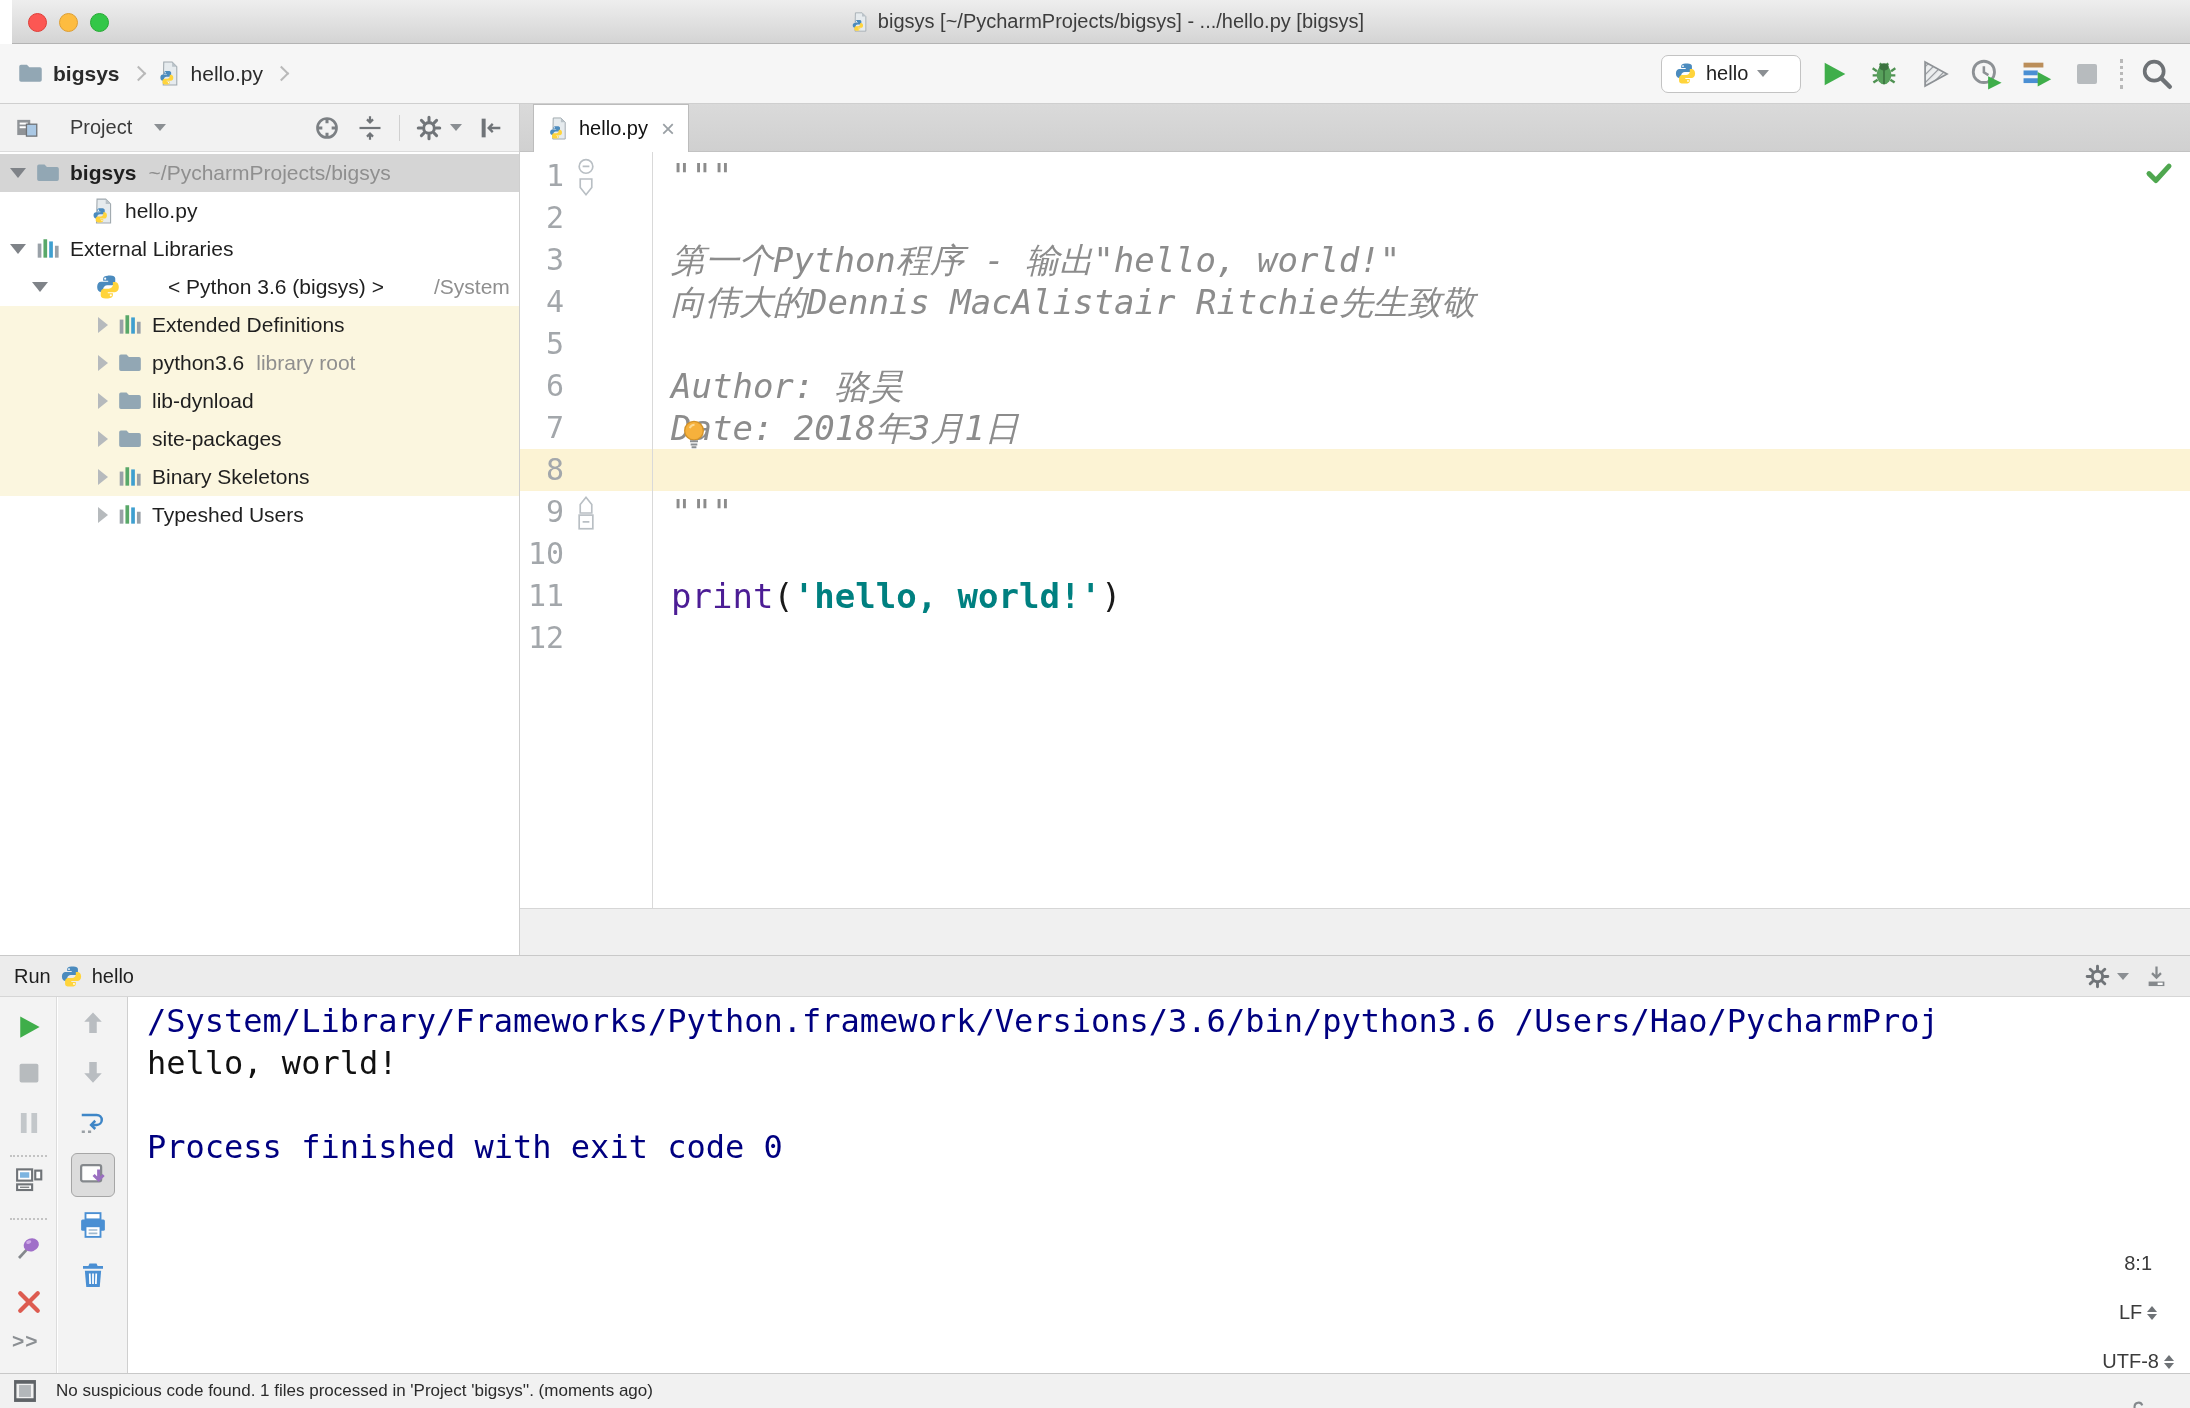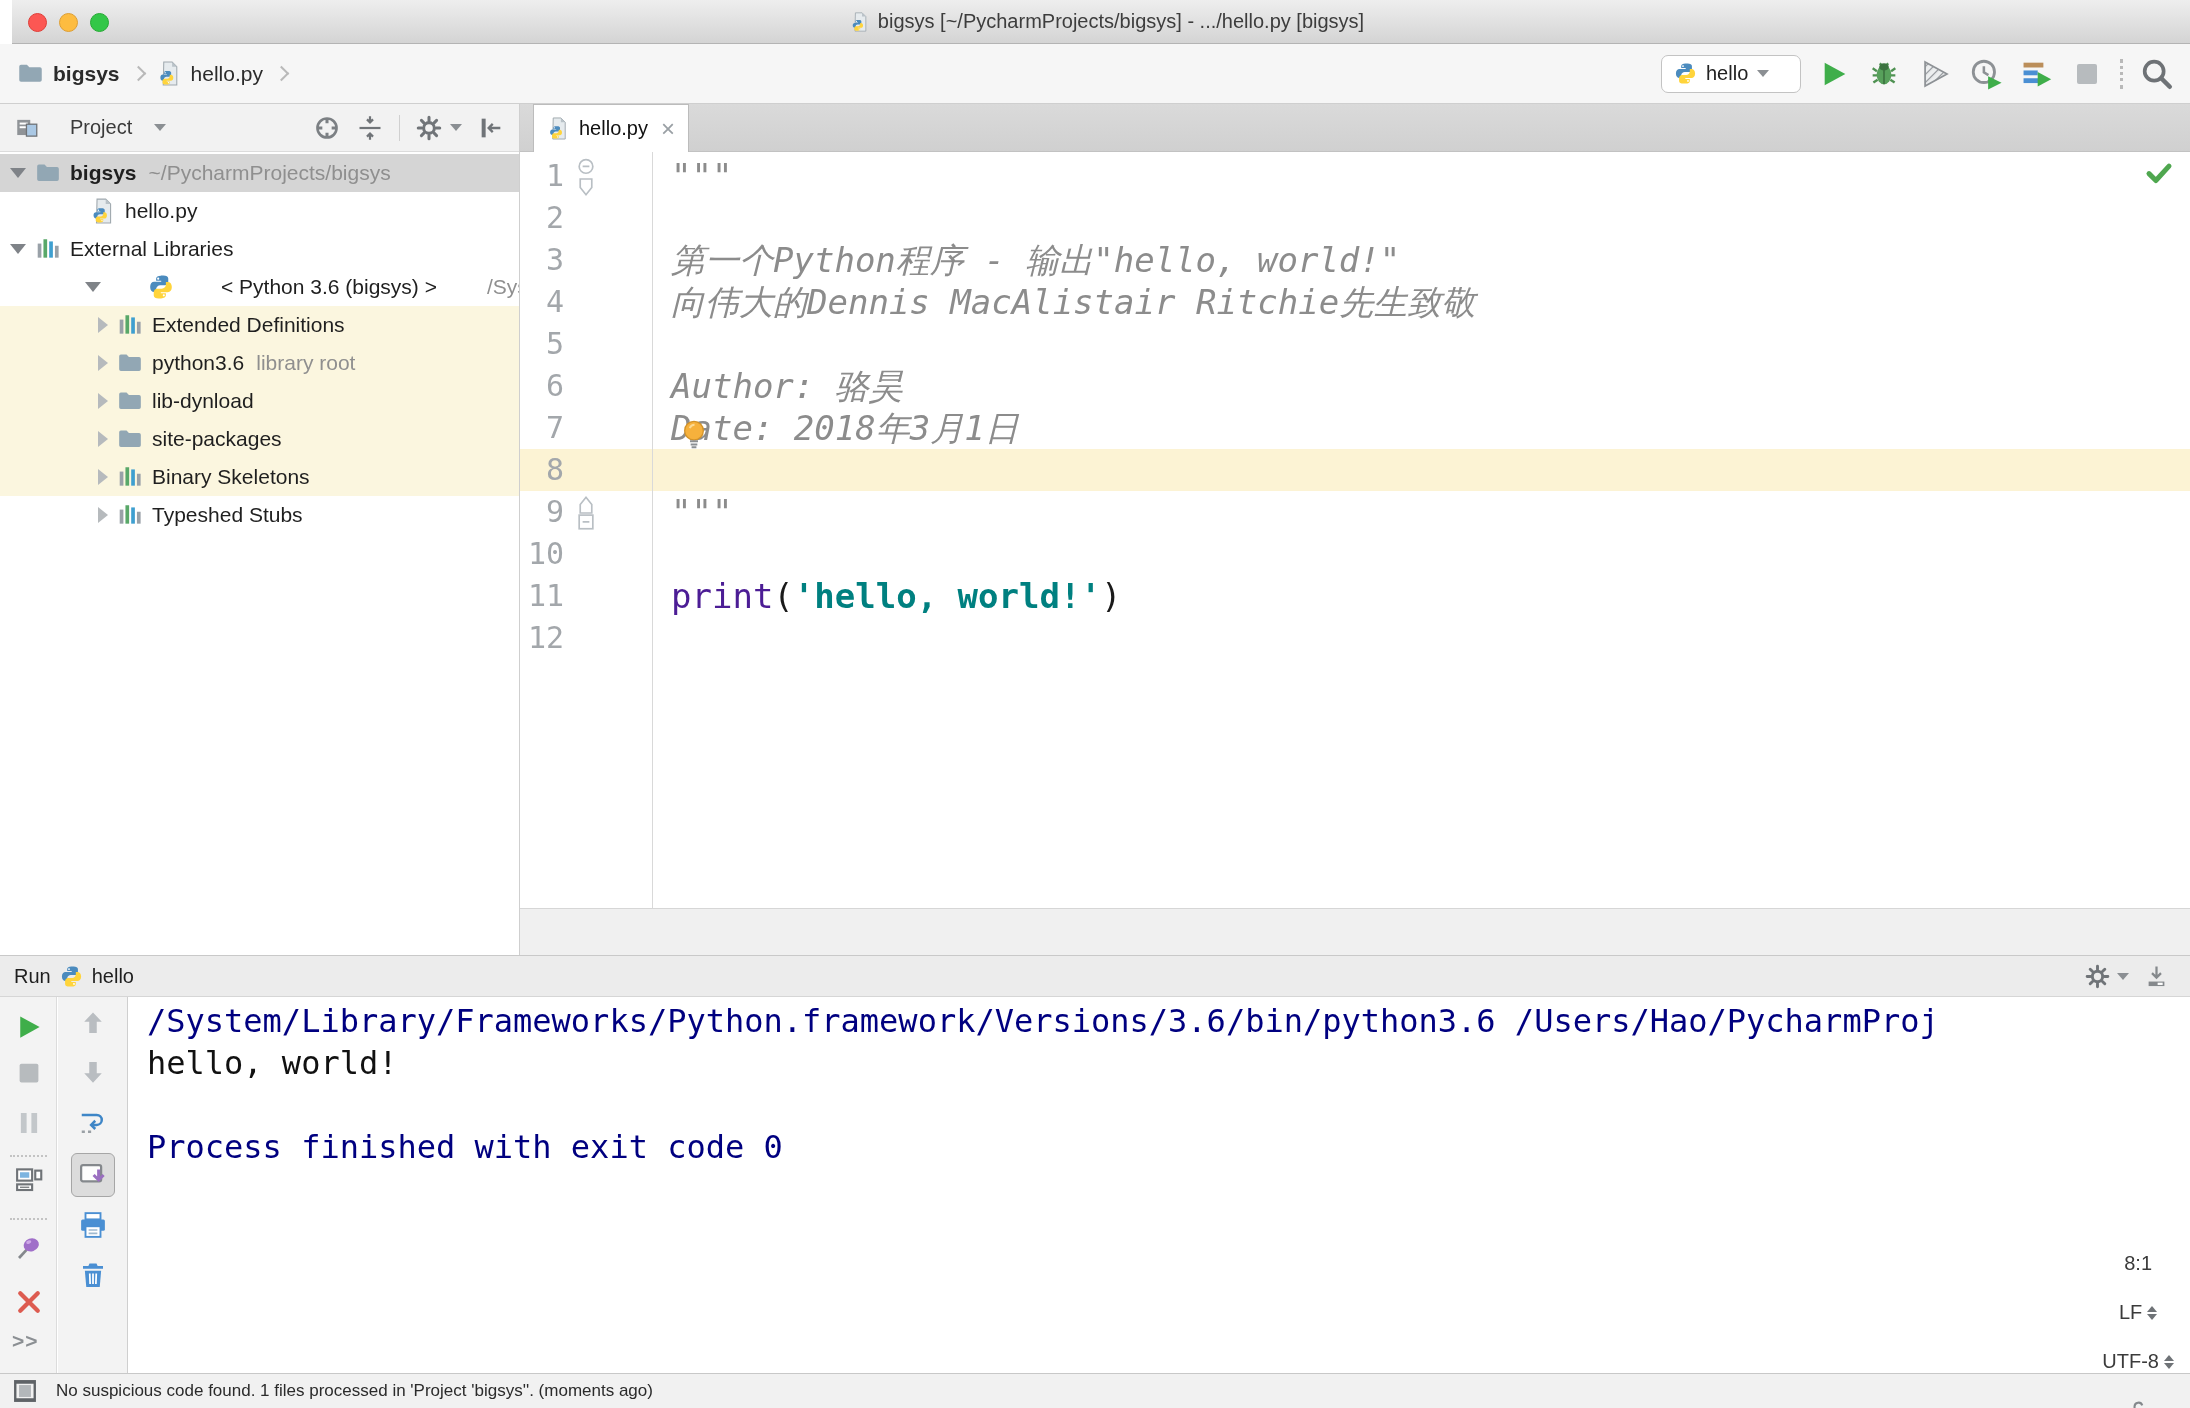--- a/index.html
+++ b/index.html
@@ -49,21 +49,21 @@
   .trow { height:38px; display:flex; align-items:center; white-space:nowrap; overflow:hidden; }
   .trow.sel { background:#d5d5d5; }
   .trow.lib { background:#fbf6df; }
   .tarrow { width:0; height:0; margin-right:9px; flex:none; }
   .tarrow.exp { border-left:8px solid transparent; border-right:8px solid transparent; border-top:10px solid #7f8388; }
   .tarrow.col { border-top:8px solid transparent; border-bottom:8px solid transparent; border-left:10px solid #b6babd; }
   .ticon { width:26px; height:26px; margin-right:9px; flex:none; }
   .tlabel { font-size:21px; color:#1f1f1f; }
   .tlabel.b { font-weight:bold; }
   .tsuffix { font-size:21px; color:#8f8f8f; margin-left:12px; }
-  .p0 { padding-left:10px; } .p1 { padding-left:85px;gap:38px; } .p2 { padding-left:98px; } .pf { padding-left:90px; }
+  .p0 { padding-left:10px; } .p1 { padding-left:32px;gap:38px; } .p2 { padding-left:98px; } .pf { padding-left:90px; }
 
   
   .editor-area { flex:1; min-width:0; display:flex; flex-direction:column; }
   .tabbar { height:48px; background:linear-gradient(#dadada,#d0d0d0); position:relative; border-bottom:1px solid #c2c2c2; }
   .tab { position:absolute; left:13px; top:0; height:48px; z-index:2; background:#fff;
     border:1px solid #bcbcbc; border-bottom:none; display:flex; align-items:center; gap:9px; padding:0 13px; }
   .tab-label { font-size:20px; color:#111; }
   .tab-close { font-size:24px; color:#9aa0a5; line-height:20px; margin-left:4px; cursor:default; }
   .editor-body { position:relative; height:756px; background:#fff; overflow:hidden; }
   .curline { position:absolute; left:0; top:297px; width:100%; height:42px; background:#fcf3d4; }
@@ -448,21 +448,21 @@
           <svg class="ticon">
               <use href="#lib"></use>
             </svg>
           <span class="tlabel">Binary Skeletons</span>
         </div>
         <div class="trow p2">
           <span class="tarrow col"></span>
           <svg class="ticon">
               <use href="#lib"></use>
             </svg>
-          <span class="tlabel">Typeshed Stubs</span>
+          <span class="tlabel">Typeshed Users</span>
         </div>
       </div>
     </div>
 
     <div class="editor-area">
       <div class="tabbar">
         <div class="tab">
           <svg class="ic" width="23" height="23">
               <use href="#pyfile"></use>
             </svg>

